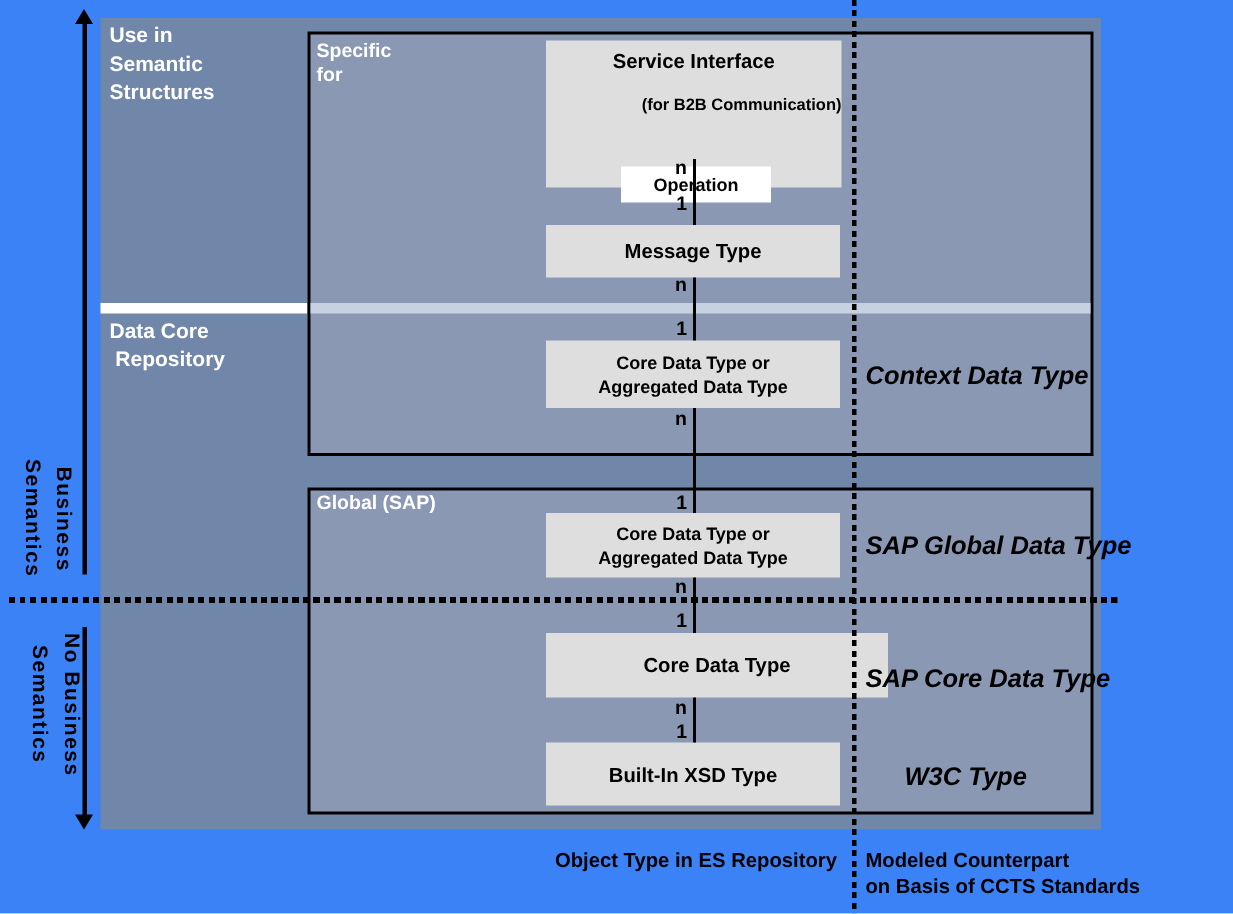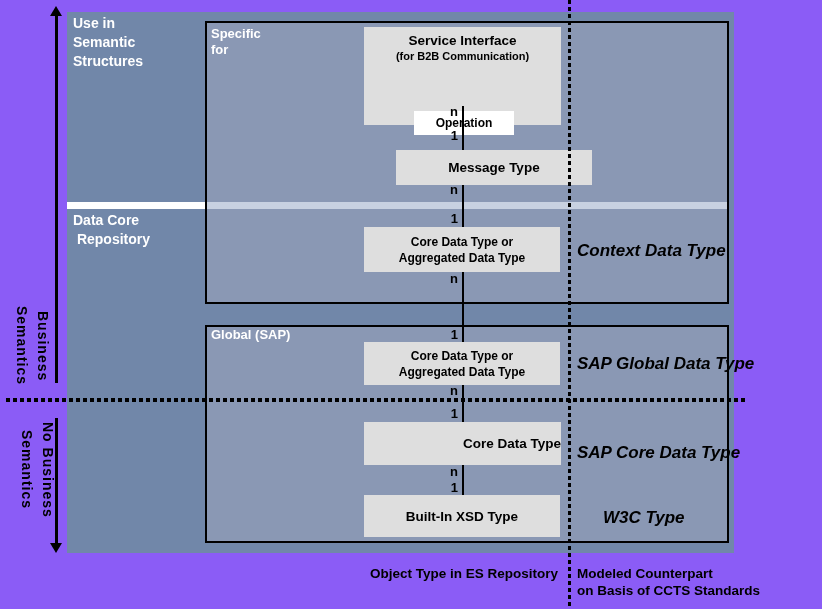--- a/index.html
+++ b/index.html
@@ -1,18 +1,18 @@
 <!DOCTYPE html>
 <html style="--outer-blue: #7187A9; --panel-blue: #8A98B4; --stripe-blue: #C8D1E1; --box-gray: #DEDEDE; --box-white: #FFFFFF; --line-black: #000000; --text-white: #FFFFFF; --text-black: #000000;"><head>
 <meta charset="utf-8">
 <style>
   html,body { margin:0; padding:0; background:#fff; }
   .canvas {
     position:relative; width:822px; height:609px; overflow:hidden;
-    background:#8b5cf6; font-family:"Liberation Sans","DejaVu Sans",sans-serif;
+    background:#3b82f6; font-family:"Liberation Sans","DejaVu Sans",sans-serif;
     font-weight:bold; color:var(--text-black);
   }
   .abs { position:absolute; }
 
   
   .bg-outer   { left:67px; top:12px; width:667px; height:541px; background:var(--outer-blue); z-index:1; }
   .stripe-white { left:67px; top:202px; width:138px; height:7px; background:#fff; z-index:2; }
   .panel { background:var(--panel-blue); border:2px solid var(--line-black); box-sizing:border-box; z-index:2; }
   .panel1 { left:205px; top:21px;  width:524px; height:283px; }
   .panel2 { left:205px; top:325px; width:524px; height:218px; }
@@ -20,21 +20,21 @@
 
   
   .conn { left:462px; width:2px; background:var(--line-black); z-index:5; }
 
   
   .box { background:var(--box-gray); z-index:4; box-sizing:border-box; }
   .box-2line { display:flex; flex-direction:column; justify-content:center; align-items:center; }
   .box-label { font-size:12px; line-height:16px; white-space:pre; }
   .box-1line { font-size:13.5px; text-align:center; }
   .si-title { text-align:center; font-size:13.5px; margin-top:6px; }
-  .si-sub   { text-align:center; font-size:11px; margin-top:2px; }
+  .si-sub   { text-align:right; font-size:11px; margin-top:16px; }
   .op-box { background:var(--box-white); text-align:center; font-size:12px; line-height:24px; z-index:5;margin-top:29px; }
 
   
   .card { left:398px; width:60px; text-align:right; font-size:13px; height:14px; line-height:14px; z-index:6; }
 
   
   .wtxt { color:var(--text-white); z-index:6; }
   .wtxt .line { display:block; white-space:pre; }
   .t14 { font-size:14px; line-height:19px; }
   .t13 { font-size:13px; line-height:16px; }
@@ -96,35 +96,35 @@
     <span class="line">for</span>
   </div>
   <div class="abs wtxt t13" style="left:211px; top:327px;">Global (SAP)</div>
 
   <div class="abs box" style="left:364px; top:27px; width:197px; height:98px;">
     <div class="si-title">Service Interface</div>
     <div class="si-sub">(for B2B Communication)</div>
     <div class="abs op-box" style="left:50px; top:55px; width:100px; height:24px;">Operation</div>
   </div>
 
-  <div class="abs box box-2line" style="left:364px; top:150px; width:196px; height:35px;margin-left:32px;">
+  <div class="abs box box-2line" style="left:364px; top:150px; width:196px; height:35px;">
     <span class="box-1line">Message Type</span>
   </div>
 
   <div class="abs box box-2line" style="left:364px; top:227px; width:196px; height:45px;">
     <span class="box-label">Core Data Type or</span>
     <span class="box-label">Aggregated Data Type</span>
   </div>
 
   <div class="abs box box-2line" style="left:364px; top:342px; width:196px; height:43px;">
     <span class="box-label">Core Data Type or</span>
     <span class="box-label">Aggregated Data Type</span>
   </div>
 
-  <div class="abs box box-2line" style="left:364px; top:422px; width:197px; height:43px;align-items:flex-end;">
+  <div class="abs box box-2line" style="left:364px; top:422px; width:228px; height:43px;">
     <span class="box-1line">Core Data Type</span>
   </div>
 
   <div class="abs box box-2line" style="left:364px; top:495px; width:196px; height:42px;">
     <span class="box-1line">Built-In XSD Type</span>
   </div>
 
   <div class="abs card" style="top:105px;">n</div>
   <div class="abs card" style="top:129px;">1</div>
   <div class="abs card" style="top:183px;">n</div>

